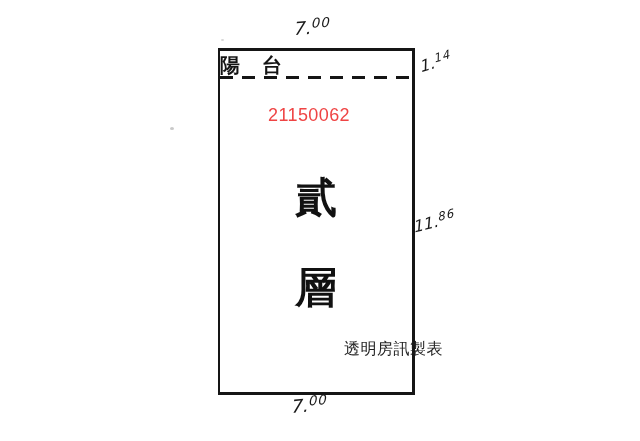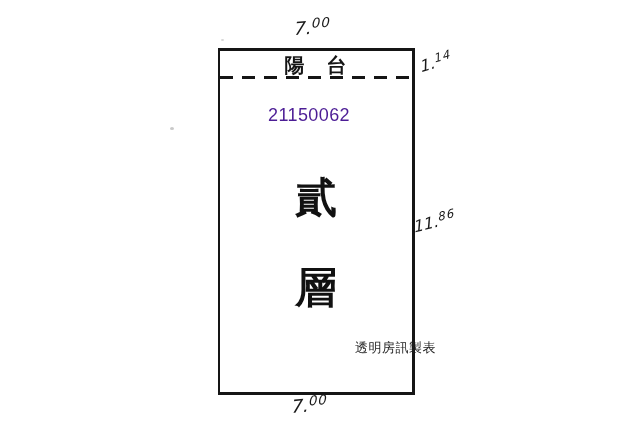--- a/index.html
+++ b/index.html
@@ -31,21 +31,21 @@
     border-bottom-width: 3px;
     background: transparent;
   }
 
   
   .balcony-label {
     position: absolute;
     left: 0;
     right: 0;
     top: 1px;
-    text-align: center;
+    text-align: left;
     font-family: "DejaVu Serif", serif;
     font-weight: bold;
     font-size: 20px;
     letter-spacing: 1px;
     color: #151515;
     white-space: pre;
   }
   .balcony-divider {
     position: absolute;
     left: 0;
@@ -59,21 +59,21 @@
 
   
   .reg-block {
     position: absolute;
     left: 48px;
     top: 53px;
     font-family: "Liberation Sans", sans-serif;
     font-size: 18px;
     line-height: 23px;
     letter-spacing: 0.4px;
-    color: #4c1d95;
+    color: #ef4444;
     white-space: nowrap;
   }
 
   
   .floor-char {
     position: absolute;
     left: 0;
     right: 0;
     text-align: center;
     font-family: "DejaVu Serif", serif;
@@ -104,25 +104,24 @@
   .dim-balcony{ left: 419px; top: 56px;  font-size: 16px; transform: rotate(-17deg) skewX(-8deg); }
   .dim-right  { left: 413px; top: 216px; font-size: 16px; transform: rotate(-14deg) skewX(-8deg); }
   .dim-bottom { left: 292px; top: 395px; font-size: 18px; transform: rotate(-5deg)  skewX(-6deg); }
 
   
   .credit {
     position: absolute;
     left: 344px;
     top: 339px;
     font-family: "Liberation Sans", sans-serif;
-    font-size: 13px;
+    font-size: 16px;
     letter-spacing: 0.5px;
     color: #1f1f1f;
     white-space: nowrap;
-    margin-left: 11px;
   }
 
   
   .speck {
     position: absolute;
     border-radius: 50%;
   }
   .speck-1 { left: 170px; top: 127px; width: 4px; height: 3px; background: #c9c9c9; }
   .speck-2 { left: 221px; top: 39px;  width: 3px; height: 2px; background: #d6d6d6; }
 </style>

